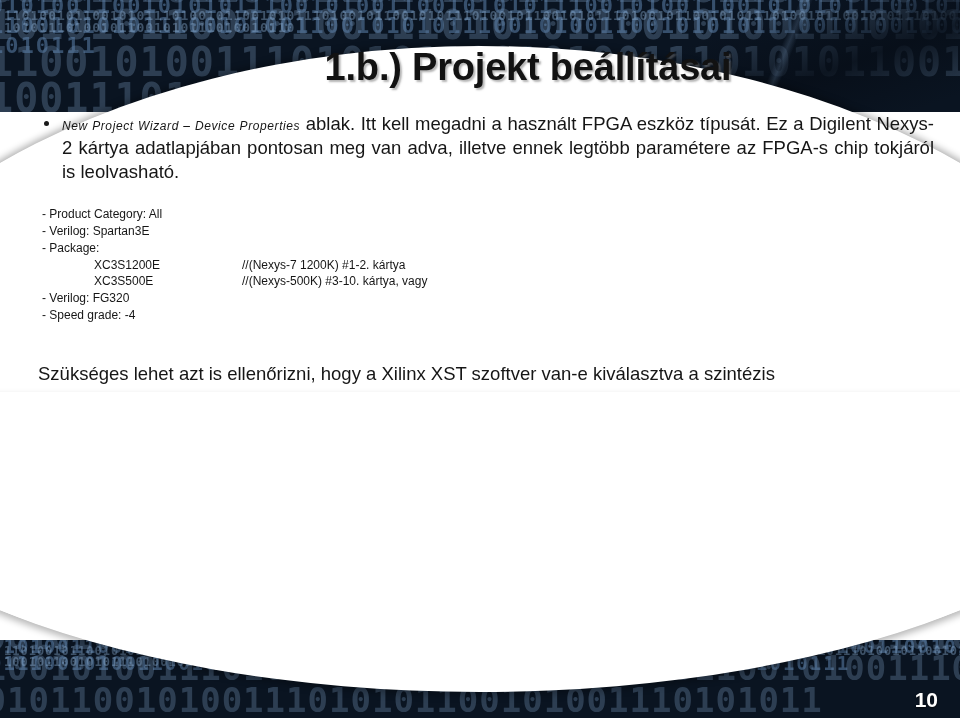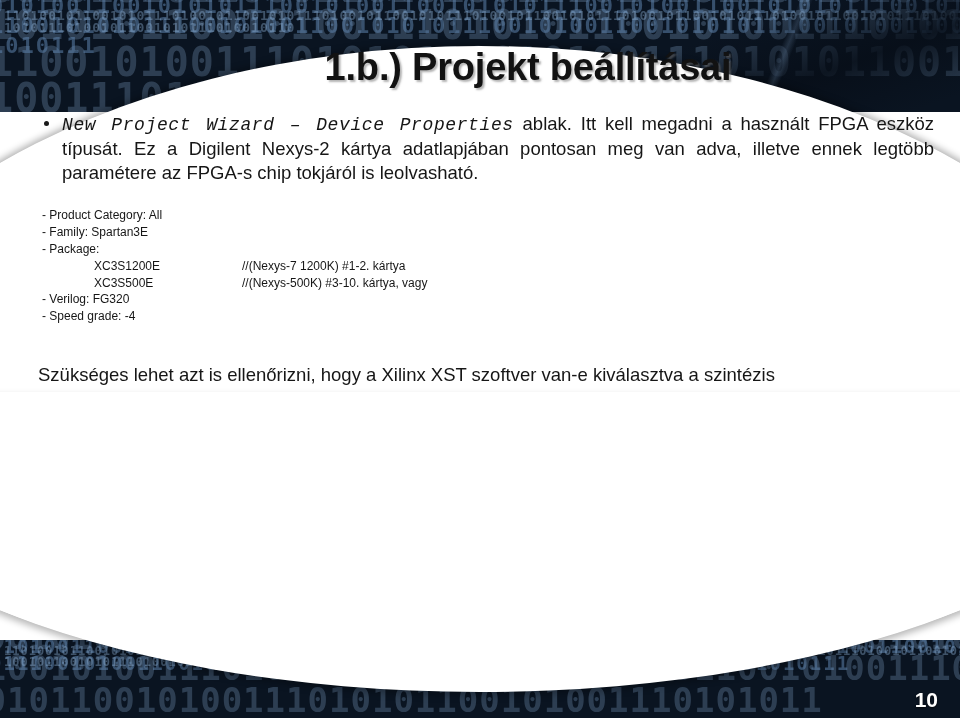--- a/index.html
+++ b/index.html
@@ -126,23 +126,23 @@
   }
   .bullet-dot {
     position: absolute;
     left: 6px;
     top: 9px;
     width: 5px; height: 5px;
     border-radius: 50%;
     background: #1a1a1a;
   }
   .mono {
-    font-family: Liberation Mono, monospace;
+    font-family: Liberation Sans, sans-serif;
     font-style: italic;
-    font-size: 18px;
+    font-size: 12px;
     letter-spacing: .6px;
   }
 
   .spec-list {
     margin-top: 22px;
     font-size: 12px;
     line-height: 1.40;
     padding-left: 4px;
   }
   .spec-row { white-space: pre; }
@@ -207,21 +207,21 @@
   <div class="title">1.b.) Projekt beállításai</div>
 
   <div class="body">
 
     <div class="bullet-block">
       <span class="bullet-dot"></span><span class="mono">New Project Wizard –  Device Properties</span><span> ablak.   Itt kell megadni a használt FPGA eszköz típusát. Ez a Digilent Nexys-2 kártya adatlapjában pontosan meg van adva, illetve ennek legtöbb paramétere az FPGA-s chip tokjáról is leolvasható.</span>
     </div>
 
     <div class="spec-list">
       <div class="spec-row">- Product Category: All</div>
-      <div class="spec-row">- Family: Spartan3E</div>
+      <div class="spec-row">- Verilog: Spartan3E</div>
       <div class="spec-row">- Package:</div>
 
       <div class="dev-row">
         <span class="dev-name">XC3S1200E</span>
         <span class="dev-note">//(Nexys-7 1200K) #1-2. kártya</span>
       </div>
       <div class="dev-row">
         <span class="dev-name">XC3S500E</span>
         <span class="dev-note">//(Nexys-500K) #3-10. kártya, vagy</span>
       </div>

